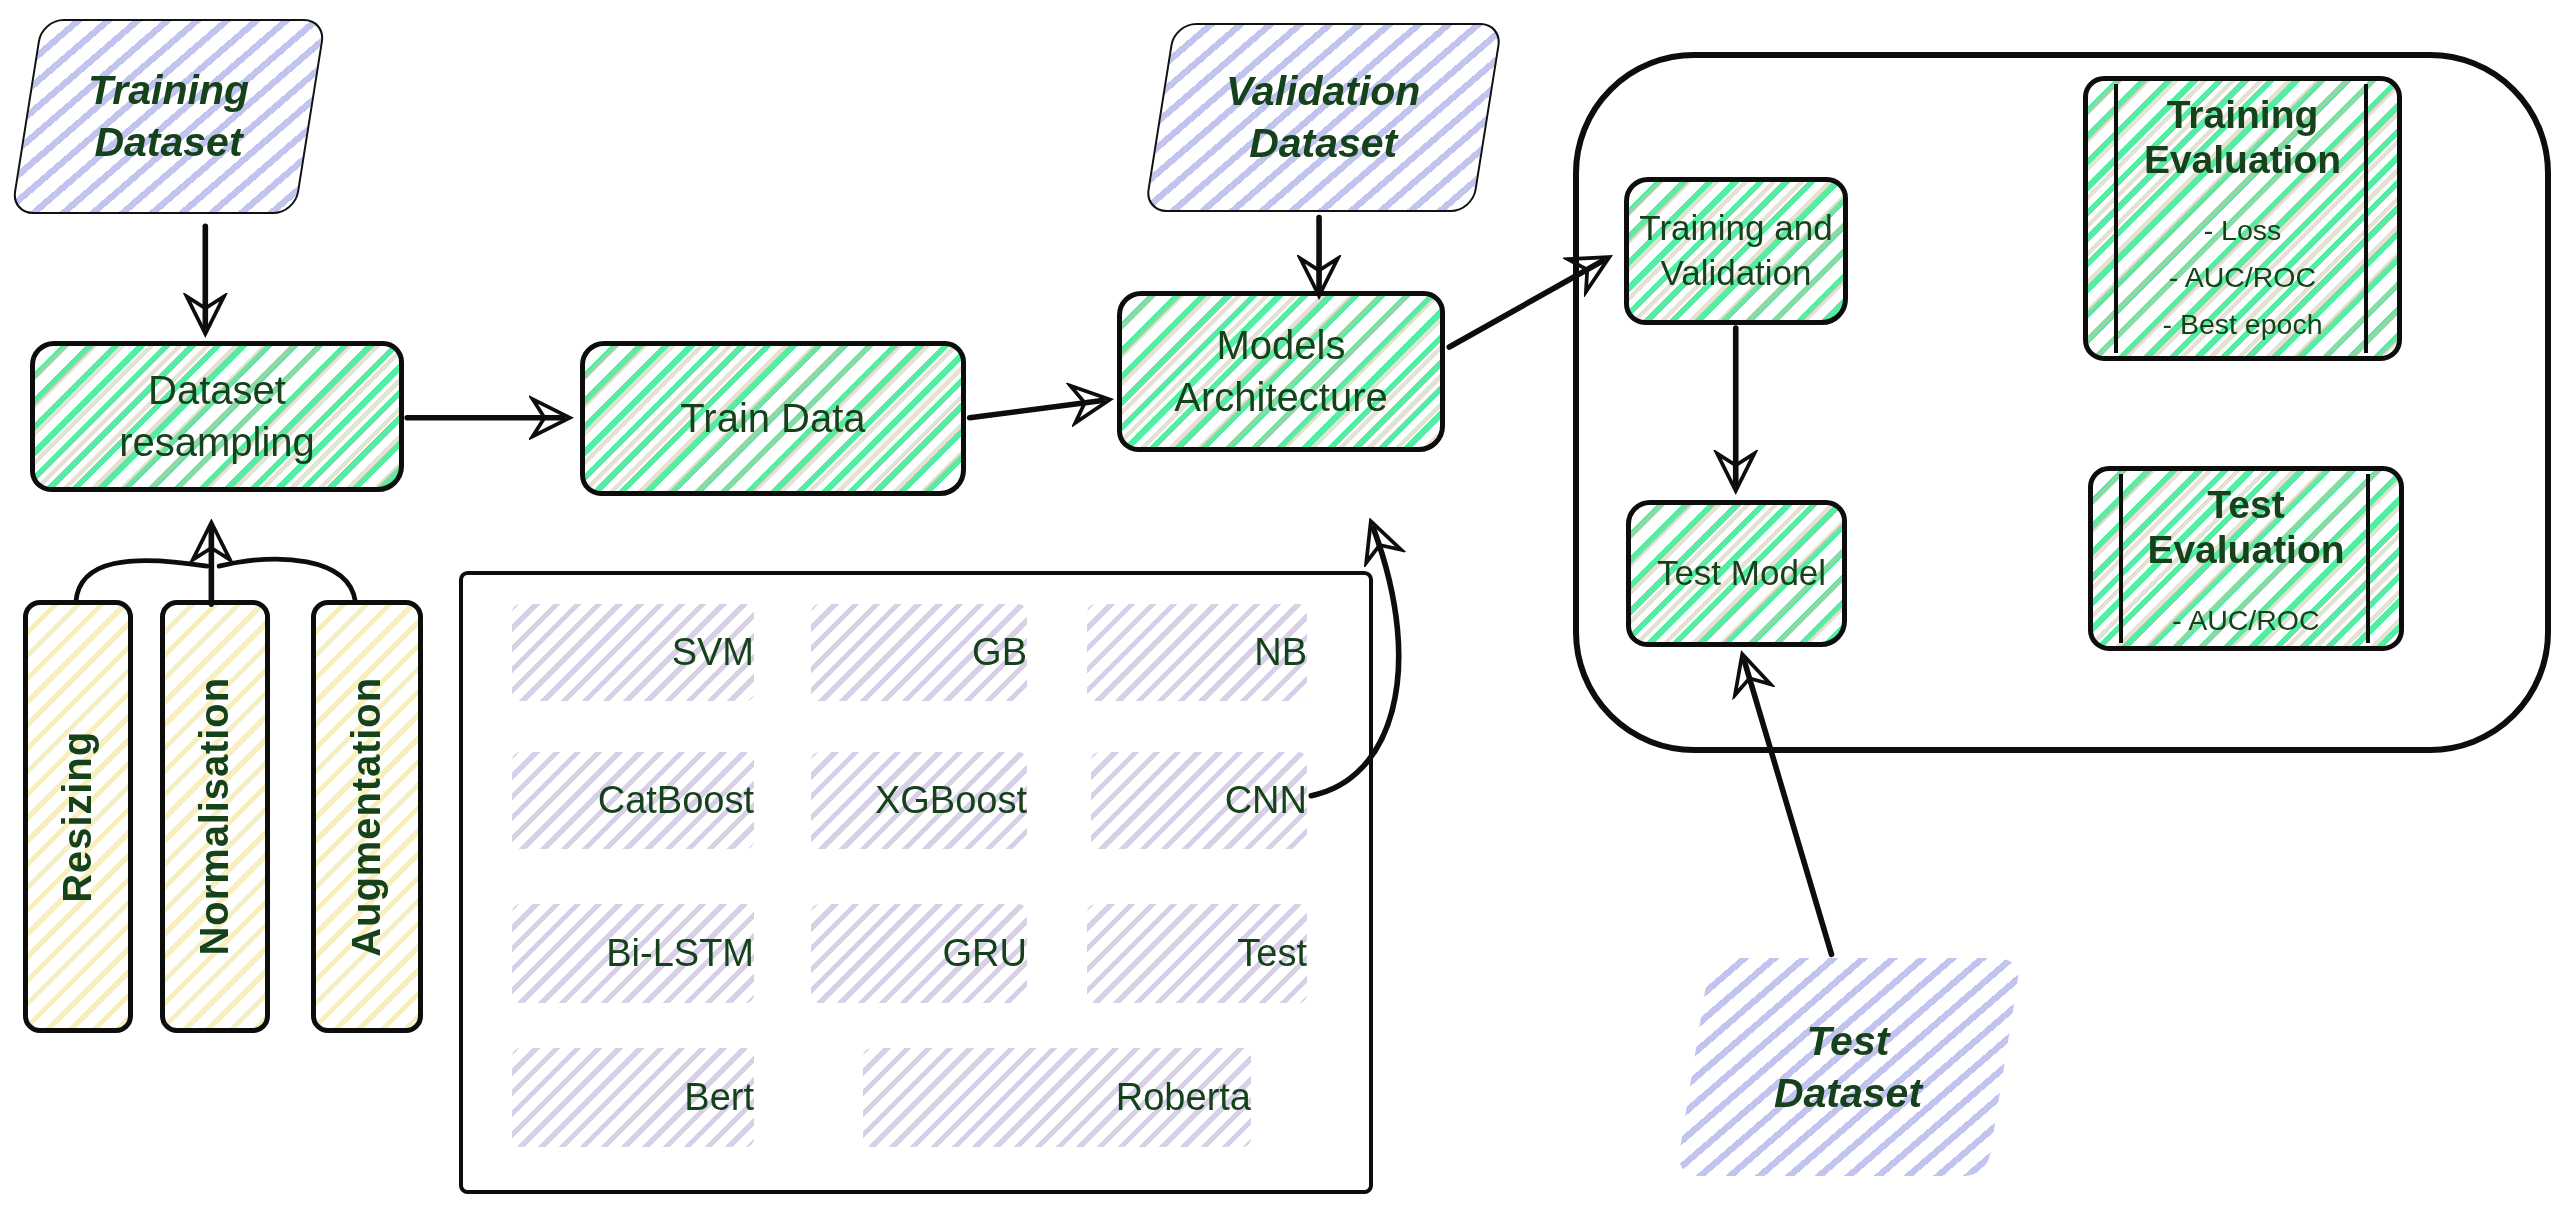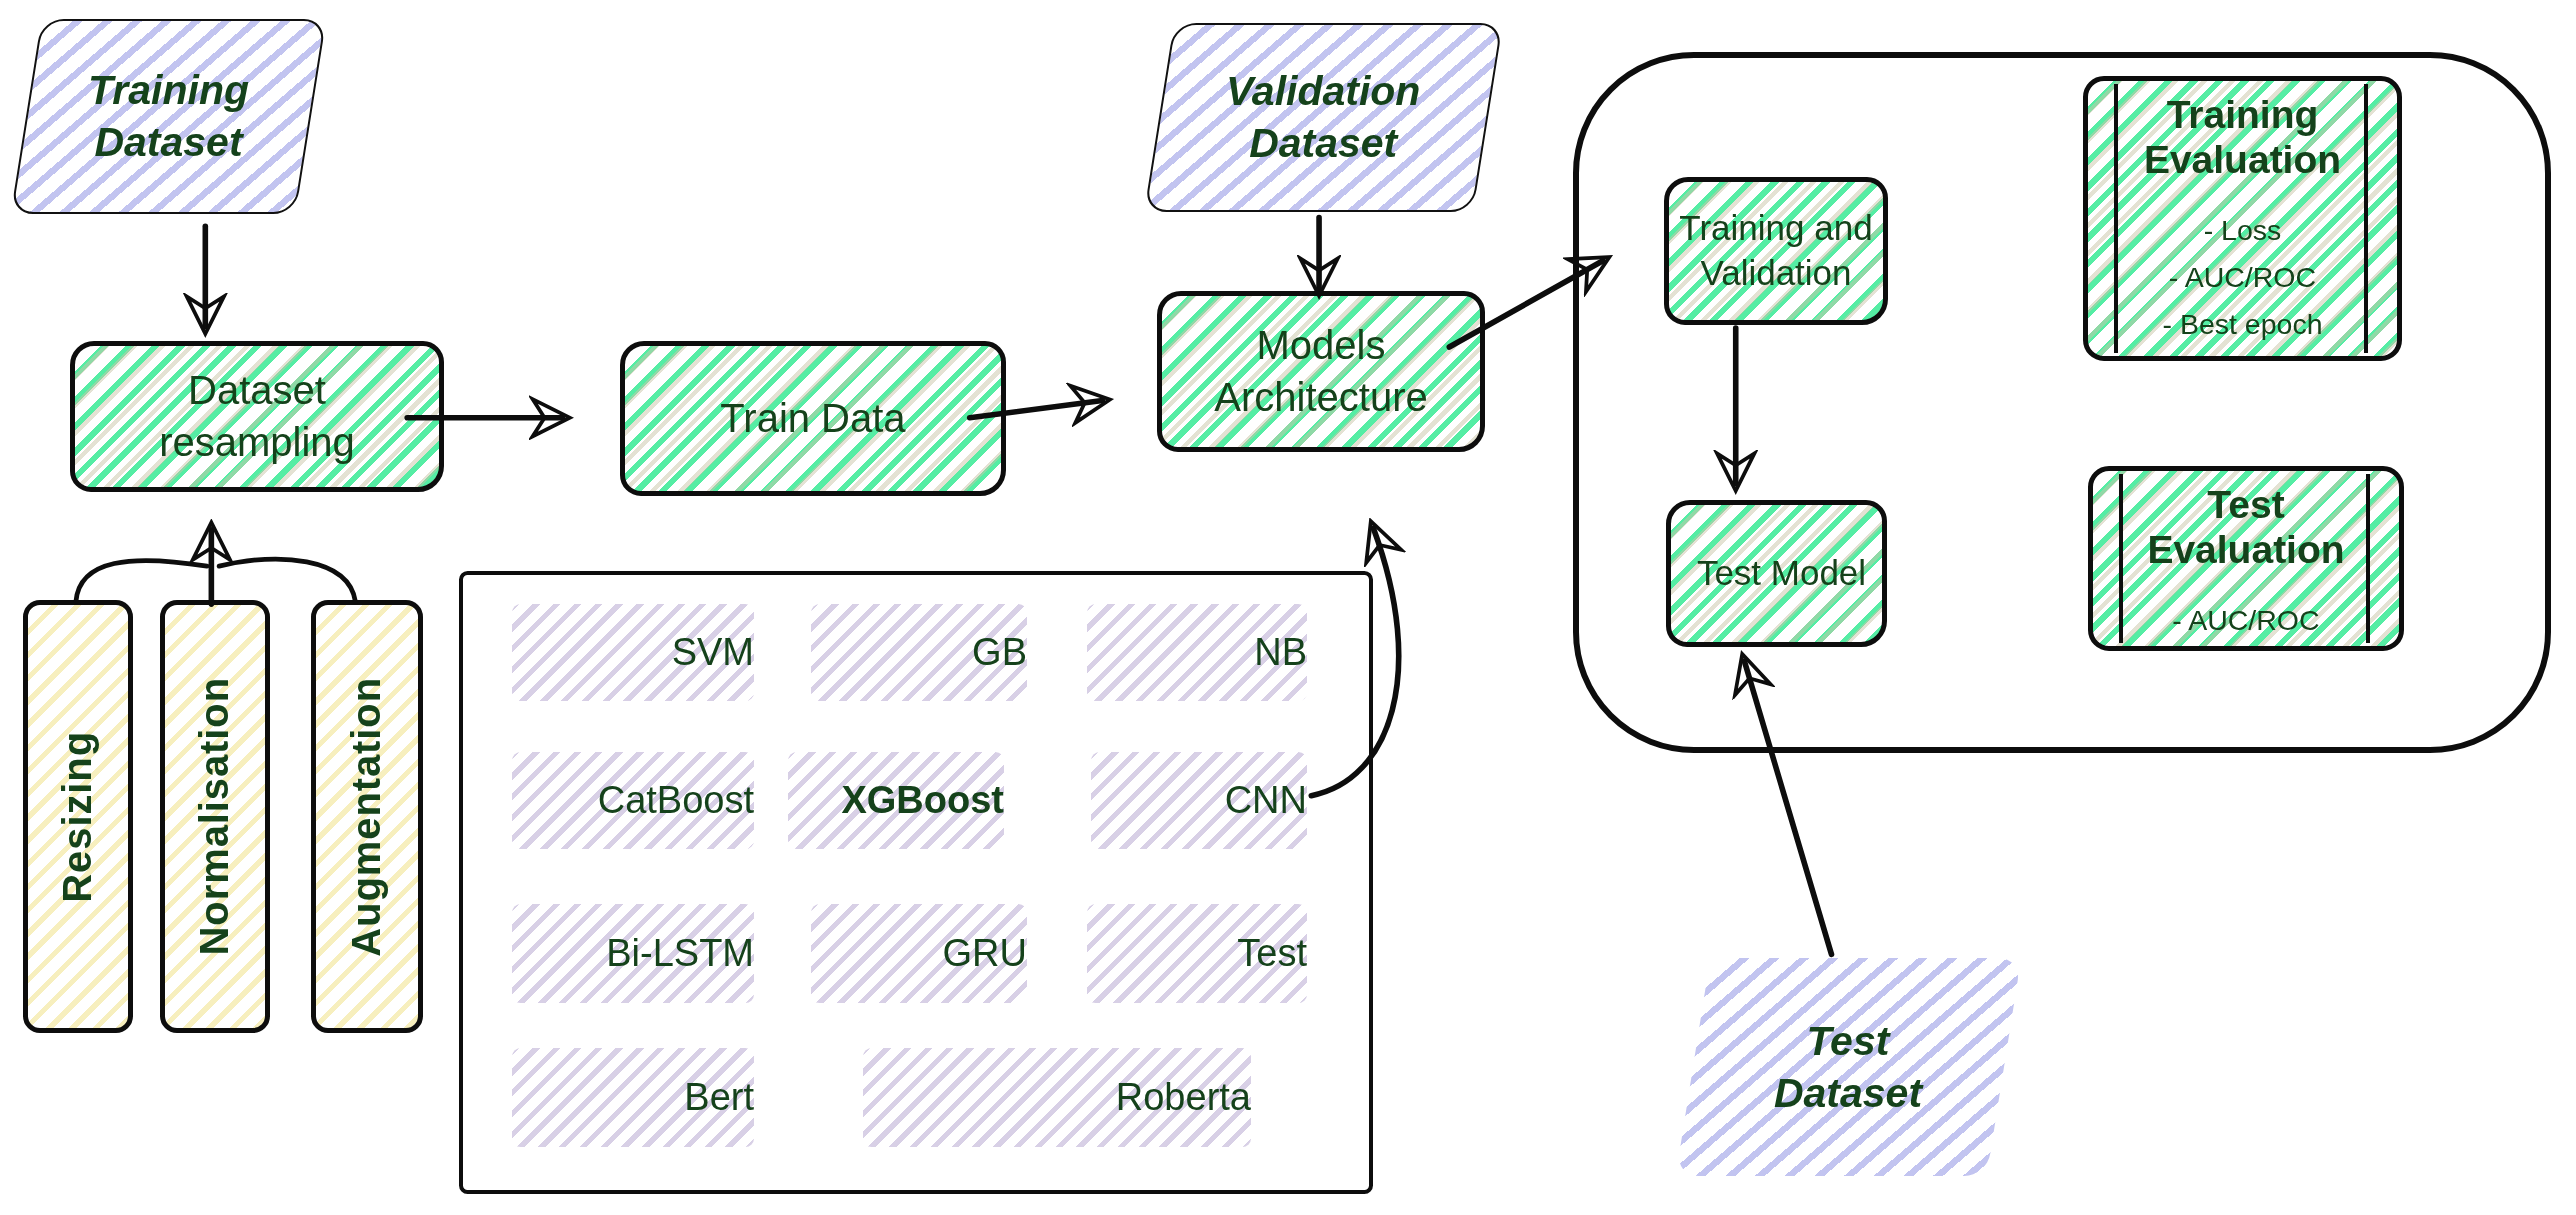--- a/index.html
+++ b/index.html
@@ -21,21 +21,21 @@
   .hatch-lav{
     background: repeating-linear-gradient(135deg, #c2c4f0 0 7px, transparent 7px 21px);
   }
   .hatch-chip{
     background: repeating-linear-gradient(135deg, #d8d0e6 0 5.2px, transparent 5.2px 14.7px);
   }
   .hatch-yellow{
     background: repeating-linear-gradient(135deg, #f7efbe 0 5.2px, transparent 5.2px 16.4px);
   }
   
-  .proc{border:5.2px solid #0d0d0d;border-radius:24px 21px 26px 21px;font-size:40px;margin-left:40px;}
+  .proc{border:5.2px solid #0d0d0d;border-radius:24px 21px 26px 21px;font-size:40px;}
   .proc.small{font-size:35px;}
   .para{border:2.6px solid #111;border-radius:22.4px;transform:skewX(-9deg);}
   .para .lbl{transform:skewX(9deg);font-weight:bold;font-style:italic;font-size:41px;}
   .para.noborder{border:none;}
   .vbox{border:5.2px solid #0d0d0d;border-radius:17px;}
   .vbox .lbl{
     writing-mode:vertical-rl;transform:rotate(180deg);
     font-weight:bold;font-size:40px;letter-spacing:0.9px;
   }
   .chip{border-radius:8.6px;font-size:38px;justify-content:flex-end;}
@@ -131,21 +131,21 @@
   </div>
 
   <div class="abs node chip hatch-chip" style="left:512px;top:604px;width:242px;height:97px;">
     <span>SVM</span></div>
   <div class="abs node chip hatch-chip" style="left:811px;top:604px;width:216px;height:97px;">
     <span>GB</span></div>
   <div class="abs node chip hatch-chip" style="left:1087px;top:604px;width:220px;height:97px;">
     <span>NB</span></div>
   <div class="abs node chip hatch-chip" style="left:512px;top:752px;width:242px;height:97px;">
     <span>CatBoost</span></div>
-  <div class="abs node chip hatch-chip" style="left:788px;top:752px;width:216px;height:97px;font-weight:bold;">
+  <div class="abs node chip hatch-chip" style="left:811px;top:752px;width:216px;height:97px;">
     <span>XGBoost</span></div>
   <div class="abs node chip hatch-chip" style="left:1091px;top:752px;width:216px;height:97px;">
     <span>CNN</span></div>
   <div class="abs node chip hatch-chip" style="left:512px;top:904px;width:242px;height:99px;">
     <span>Bi-LSTM</span></div>
   <div class="abs node chip hatch-chip" style="left:811px;top:904px;width:216px;height:99px;">
     <span>GRU</span></div>
   <div class="abs node chip hatch-chip" style="left:1087px;top:904px;width:220px;height:99px;">
     <span>Test</span></div>
   <div class="abs node chip hatch-chip" style="left:512px;top:1048px;width:242px;height:99px;">

